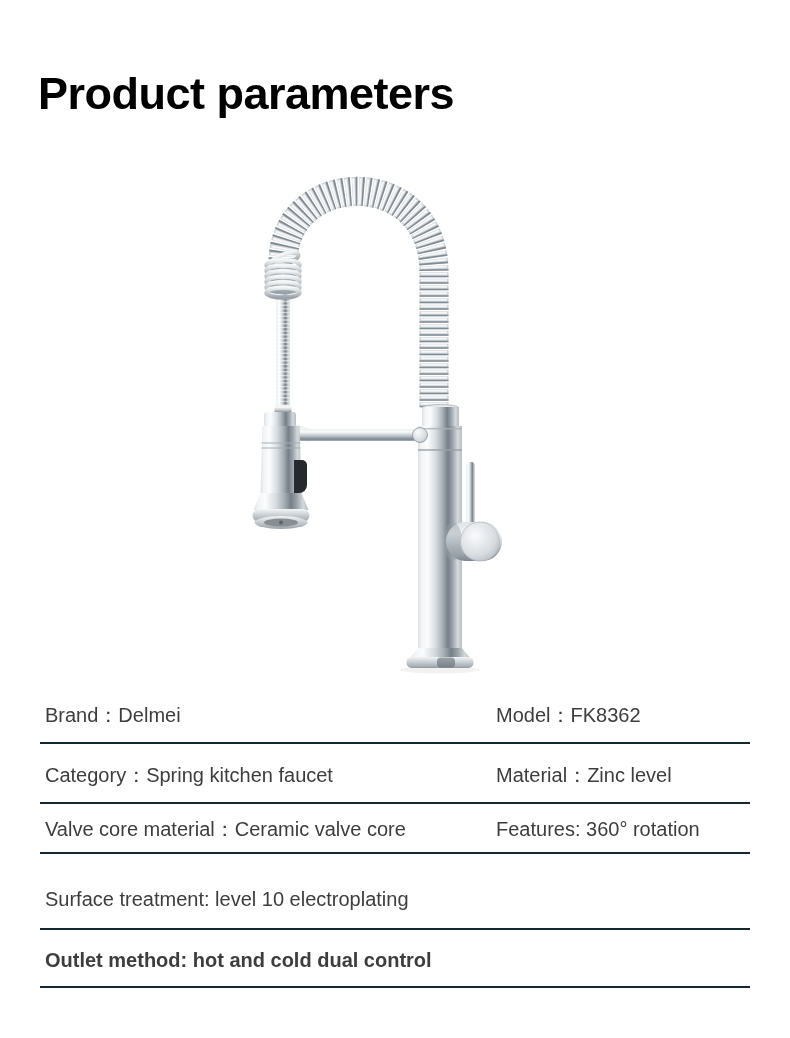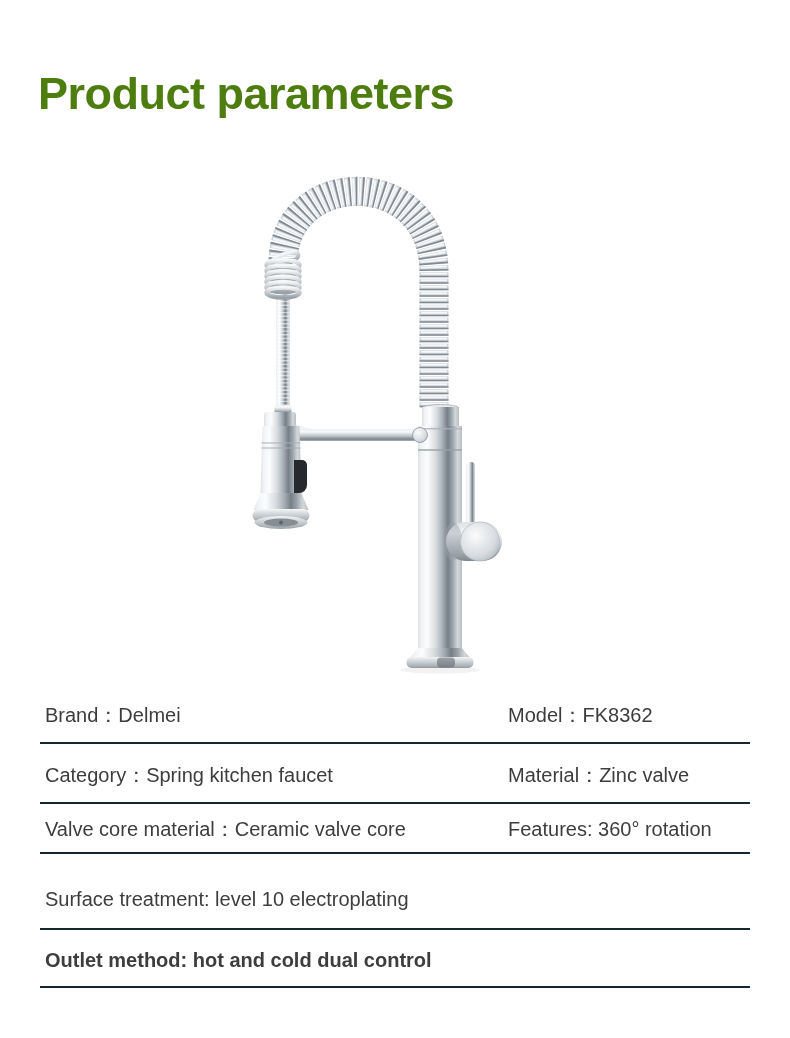--- a/index.html
+++ b/index.html
@@ -10,21 +10,21 @@
     font-family: "Liberation Sans", "DejaVu Sans", sans-serif;
   }
   .page { position: relative; width: 790px; height: 1038px; background:#fff; }
 
   .page-title {
     position: absolute;
     left: 38px; top: 68px;
     font-size: 45px;
     font-weight: 700;
     letter-spacing: -0.5px;
-    color: #4d7c0f;
+    color: #000000;
     white-space: nowrap;
   }
 
   .product-figure {
     position: absolute;
     left: 0; top: 160px;
     width: 790px; height: 530px;
   }
 
   .spec-table {
@@ -44,21 +44,21 @@
   .spec-row.r3 { height: 50px; padding-top: 3px; }
   .spec-row.r4 { height: 76px; padding-top: 17px; }
   .spec-row.r5 { height: 58px; padding-top: 5px; font-weight: bold; }
 
   .cell {
     font-size: 20px;
     color: #3d3d3d;
     white-space: nowrap;
   }
   .cell.left  { margin-left: 5px; }
-  .cell.right { position: absolute; left: 468px; }
+  .cell.right { position: absolute; left: 456px; }
 </style>
 <title>Product parameters</title></head>
 <body>
 
 <div class="page">
 
   <div class="page-title">Product parameters</div>
 
   <div class="product-figure">
     <svg width="790" height="530" viewBox="0 0 790 530" xmlns="http://www.w3.org/2000/svg">
@@ -165,21 +165,21 @@
     </svg>
   </div>
 
   <div class="spec-table">
     <div class="spec-row r1">
       <span class="cell left">Brand：Delmei</span>
       <span class="cell right">Model：FK8362</span>
     </div>
     <div class="spec-row r2">
       <span class="cell left">Category：Spring kitchen faucet</span>
-      <span class="cell right">Material：Zinc valve</span>
+      <span class="cell right">Material：Zinc level</span>
     </div>
     <div class="spec-row r3">
       <span class="cell left">Valve core material：Ceramic valve core</span>
       <span class="cell right">Features: 360° rotation</span>
     </div>
     <div class="spec-row r4">
       <span class="cell left">Surface treatment: level 10 electroplating</span>
     </div>
     <div class="spec-row r5">
       <span class="cell left">Outlet method: hot and cold dual control</span>

